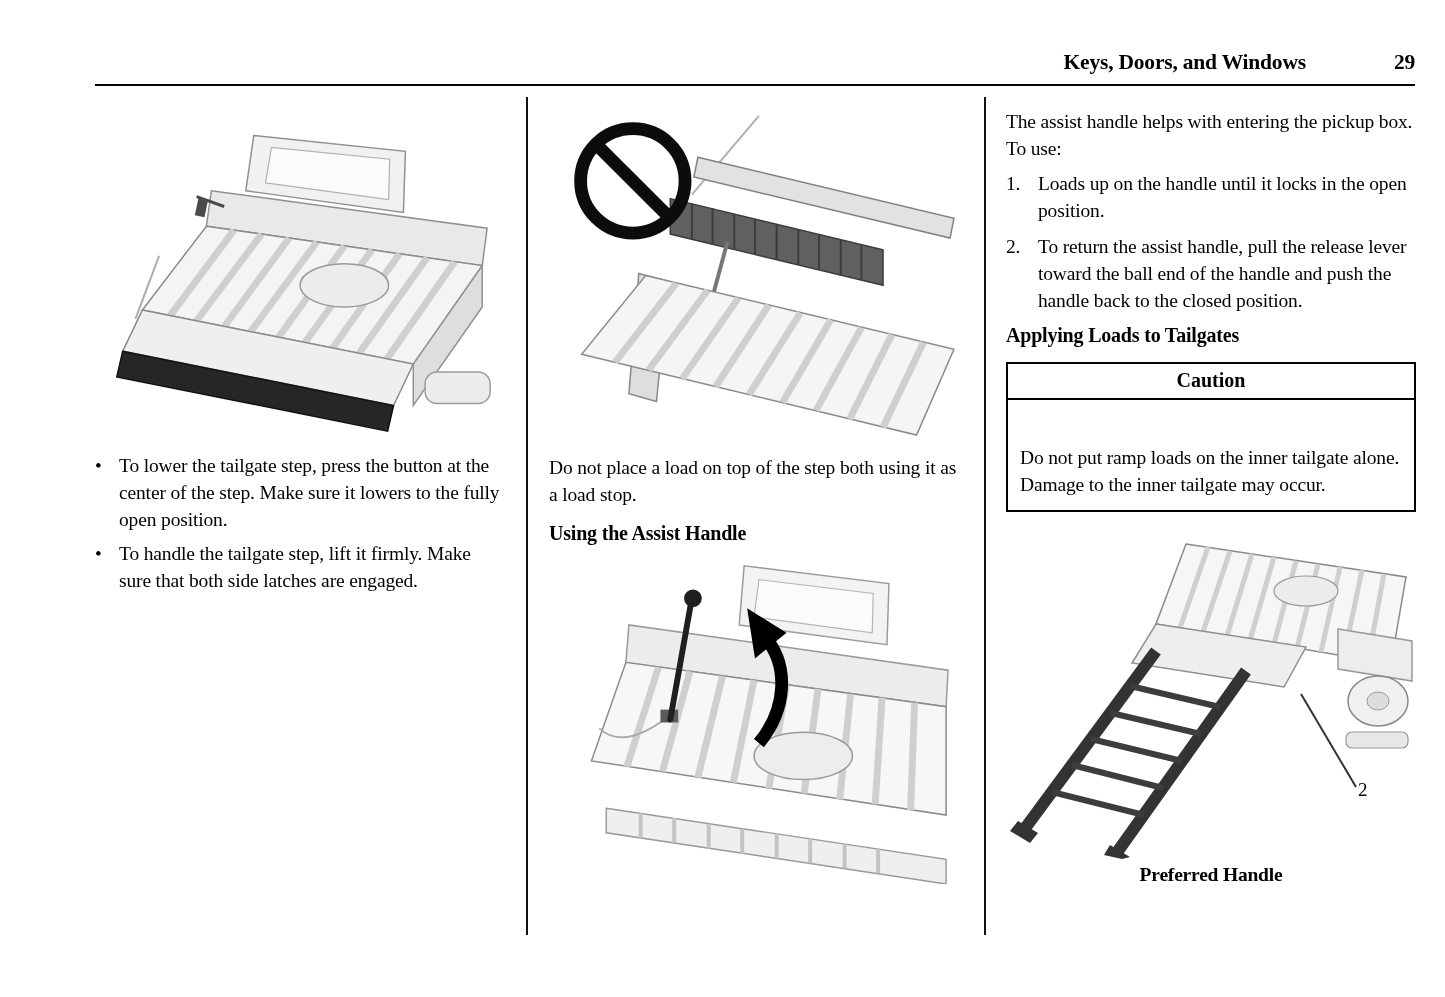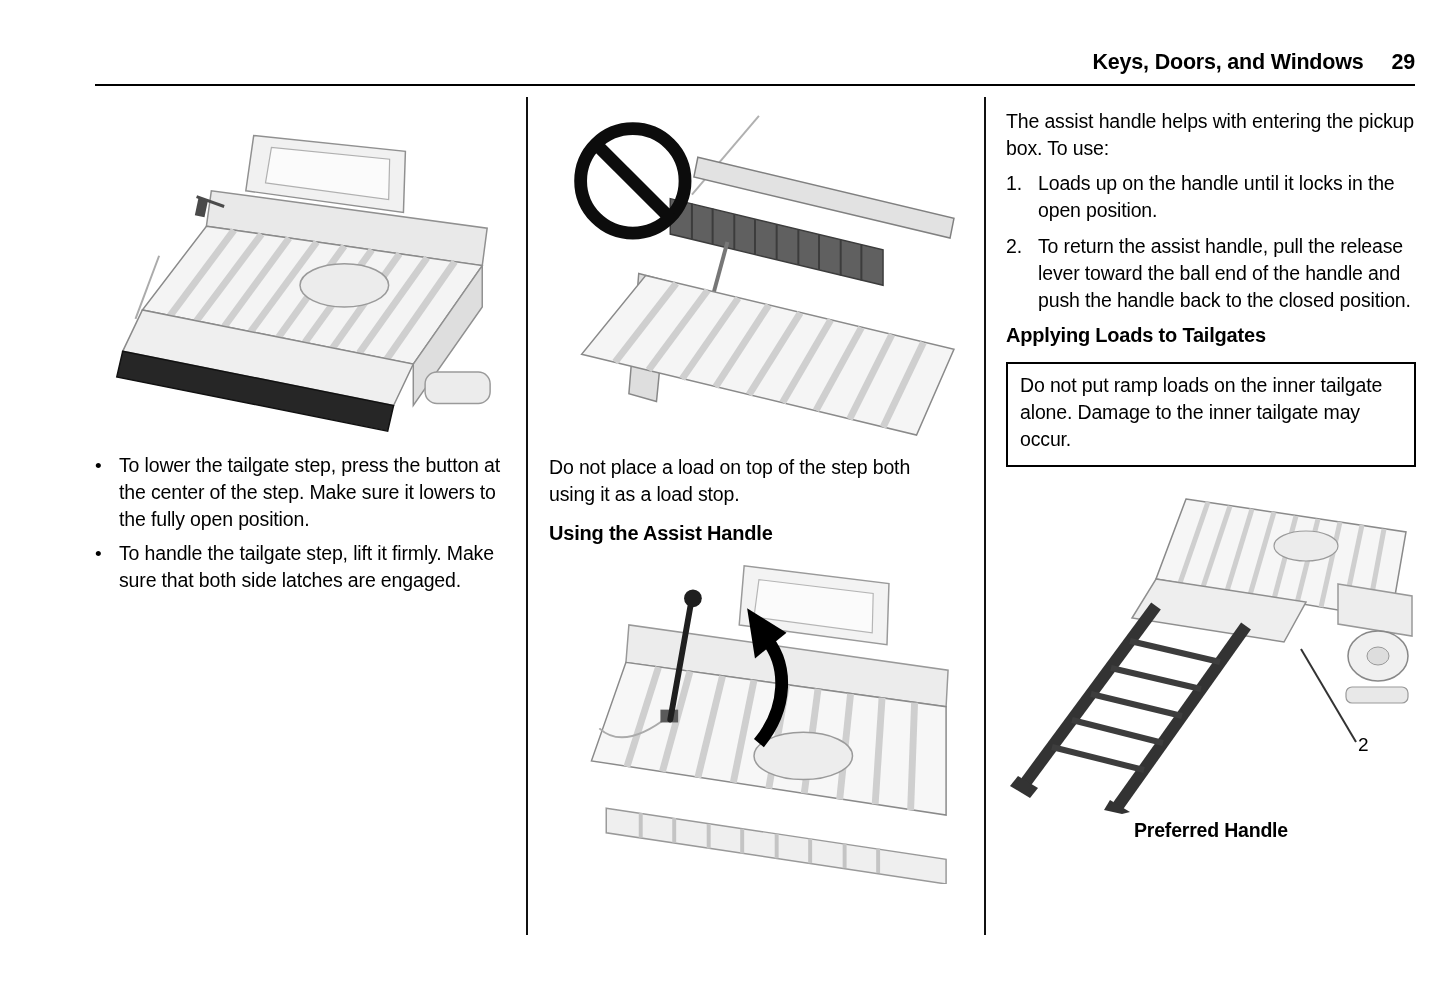--- a/index.html
+++ b/index.html
@@ -2,32 +2,32 @@
 <html><head>
 <meta charset="utf-8">
 <style>
   * { box-sizing: border-box; }
   html, body { margin: 0; padding: 0; background: #ffffff; }
   .page {
     position: relative;
     width: 1445px;
     height: 997px;
     background: #ffffff;
-    font-family: Liberation Sans, sans-serif;
+    font-family: Liberation Serif, serif;
     color: #000;
     overflow: hidden;
   }
   
   .header {
     position: absolute;
     top: 50px; left: 95px; width: 1320px;
     display: flex; justify-content: flex-end; align-items: baseline;
     font-weight: bold; font-size: 21.5px; letter-spacing: -0.2px;
   }
-  .page-num { margin-left: 28px; }
+  .page-num { margin-left: 88px; }
   .header-rule {
     position: absolute; top: 84px; left: 95px; width: 1320px;
     border-top: 2px solid #000;
   }
   
   .vdiv {
     position: absolute; top: 97px; height: 838px; width: 1.5px;
     background: #111;
   }
   .vdiv1 { left: 526px; }
@@ -65,21 +65,21 @@
   .caution-box {
     margin-top: 15px;
     border: 2.5px solid #000;
     width: 410px;
   }
   .caution-title {
     font-weight: bold; font-size: 20px; text-align: center;
     padding: 5px 0 6px 0;
     border-bottom: 2px solid #000;
   }
-  .caution-body { padding: 8px 12px 12px 12px; }
+  .caution-body { padding: 8px 12px 12px 12px; margin-top: 36px; }
 
   .col3 .illus-ramp { margin-top: 17px; }
   .figure-caption {
     text-align: center; font-weight: bold; font-size: 19.5px;
     margin-top: 5px; letter-spacing: -0.2px;
   }
   .callout-label {
     position: absolute; left: 352px; top: 250px;
     font-size: 19px; color: #000;
   }
@@ -255,20 +255,21 @@
       </div>
       <div class="step">
         <span class="step-num">2.</span>
         <span class="step-text">To return the assist handle, pull the release lever toward the ball end of the handle and push the handle back to the closed position.</span>
       </div>
     </div>
 
     <h3 class="subheading subheading-loads">Applying Loads to Tailgates</h3>
 
     <div class="caution-box">
+      <div class="caution-title">Caution</div>
       <div class="caution-body body-text">Do not put ramp loads on the inner tailgate alone. Damage to the inner tailgate may occur.</div>
     </div>
 
     <div class="illus illus-ramp">
       <svg viewBox="0 0 410 330">
 
         <polygon points="180,15 400,48 385,135 150,95" fill="#f6f6f6" stroke="#8a8a8a" stroke-width="1.5"></polygon>
         <g stroke="#cfcfcf" stroke-width="5">
           <line x1="202" y1="18" x2="174" y2="99"></line>
           <line x1="224" y1="22" x2="197" y2="103"></line>

